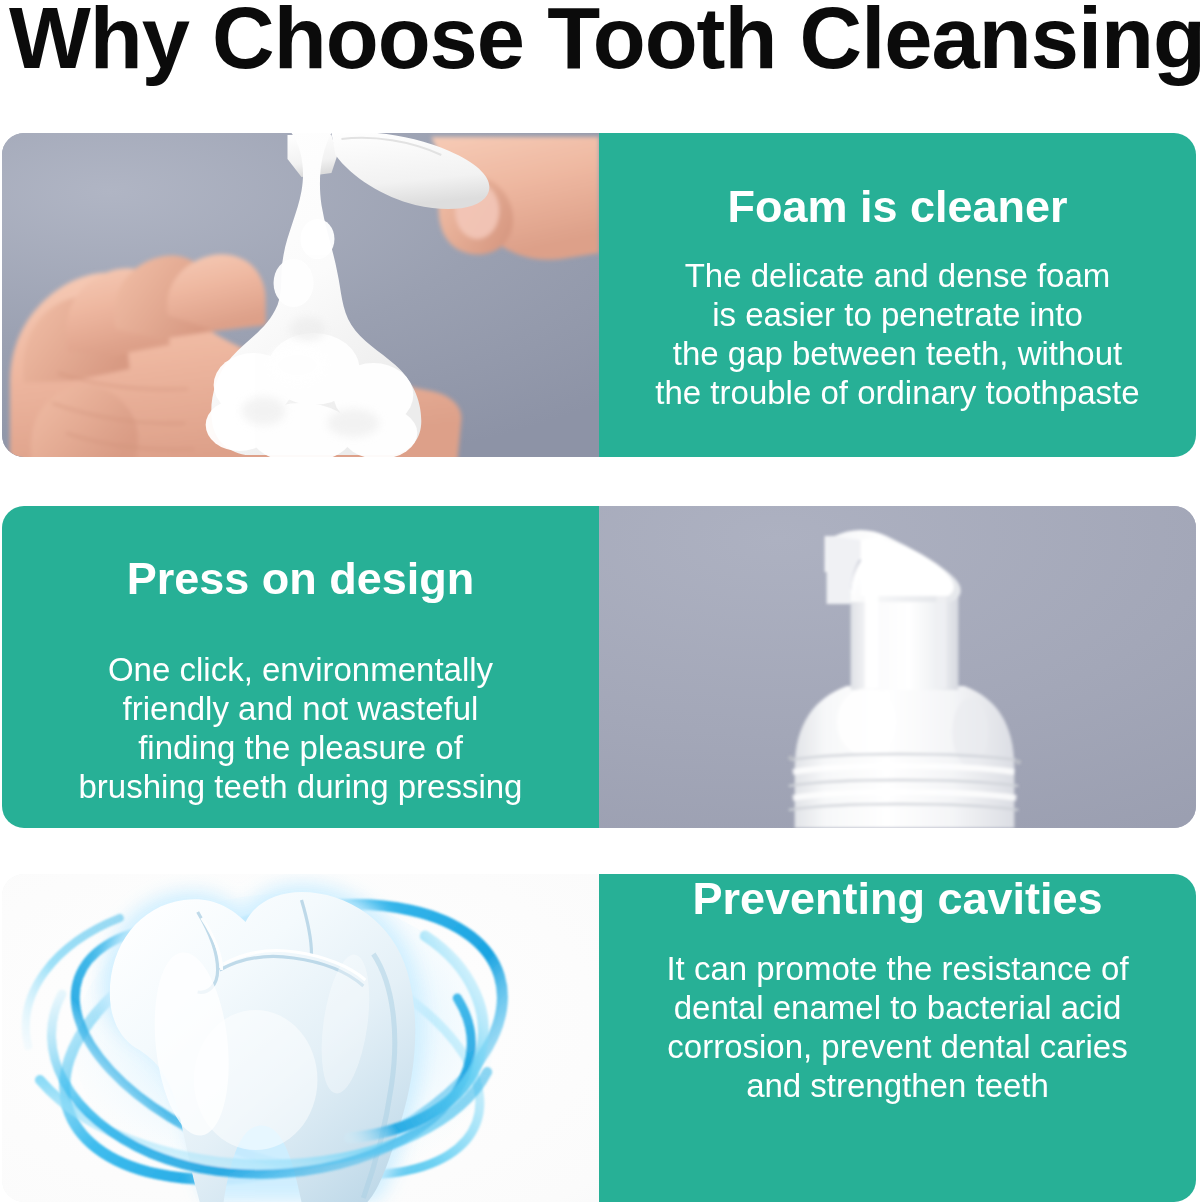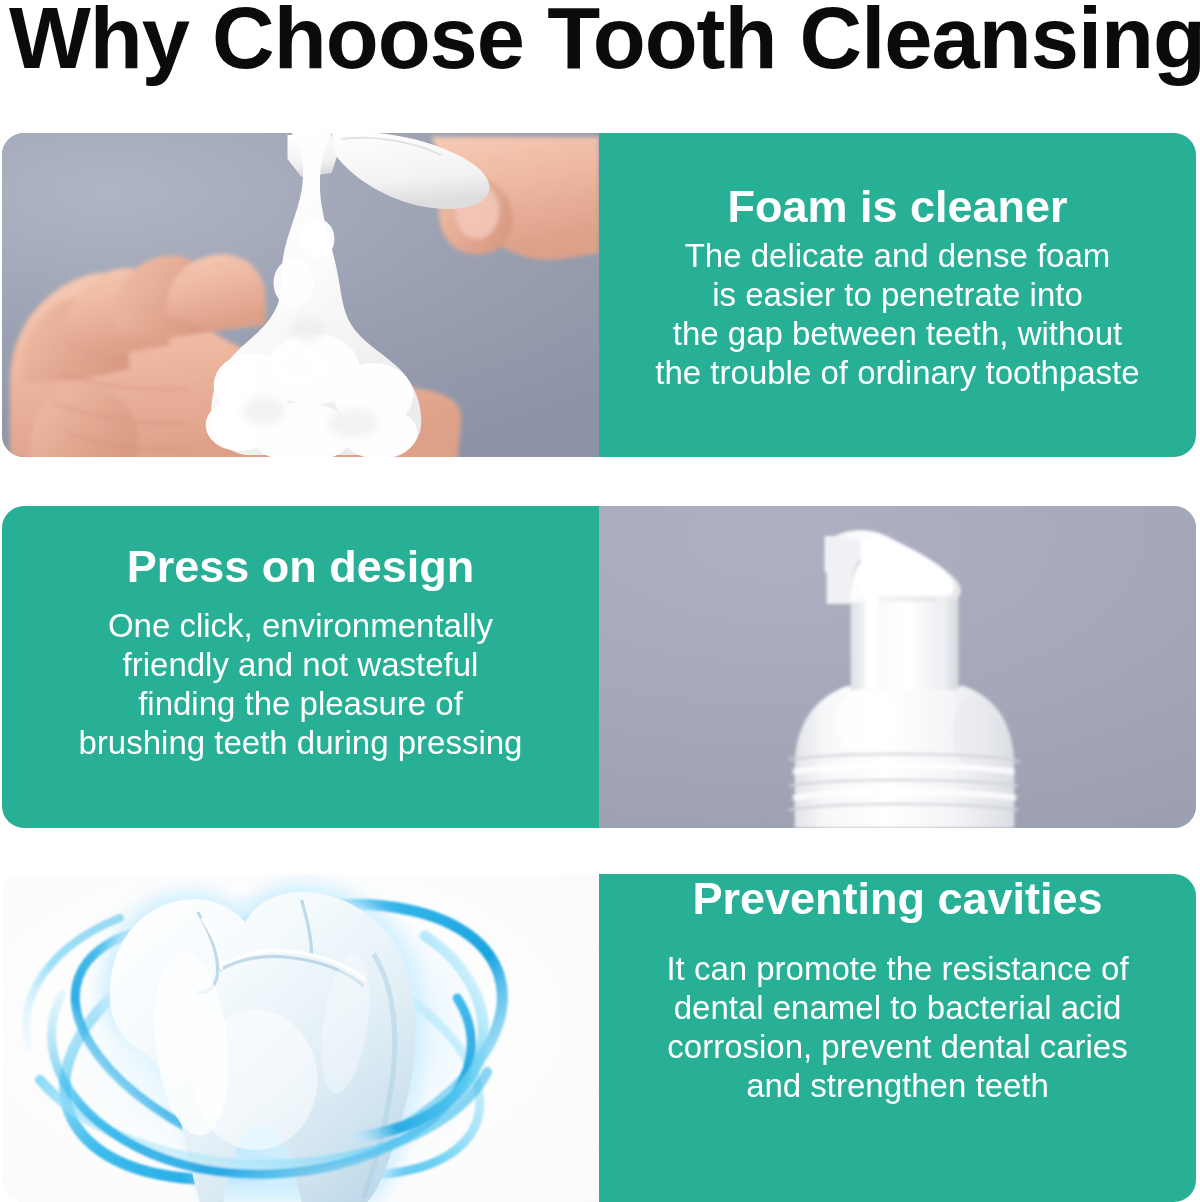--- a/index.html
+++ b/index.html
@@ -53,46 +53,45 @@
   #row1 { top: 133px; height: 324px; }
   #row2 { top: 506px; height: 322px; }
   #row3 { top: 874px; height: 328px; }
 
   .half { width: 598px; height: 100%; position: relative; overflow: hidden; }
 
   .teal {
     background: #27b096;
     display: flex;
     flex-direction: column;
-    align-items: center;
     justify-content: flex-start;
     box-sizing: border-box;
   }
   #row1 .teal { padding-top: 49px; }
-  #row2 .teal { padding-top: 36px; }
+  #row2 .teal { padding-top: 48px; }
   #row3 .teal { }
 
   .panel-heading {
     color: #ffffff;
     font-weight: 700;
     font-size: 45px;
     line-height: 50px;
     text-align: center;
     white-space: nowrap;
   }
   .panel-body {
     color: #ffffff;
     font-weight: 400;
     font-size: 33px;
     line-height: 39px;
     text-align: center;
     white-space: pre-line;
   }
-  #row1 .panel-body { margin-top: 4px; }
-  #row2 .panel-body { margin-top: 14px; }
+  #row1 .panel-body { margin-top: 24px; }
+  #row2 .panel-body { margin-top: 46px; }
   #row3 .panel-body { margin-top: 25px; }
 
   
   .photo-hand { background: #9ea3b4; }
   .photo-hand .bg {
     position: absolute; inset: 0;
     background:
       radial-gradient(120% 90% at 18% 18%, #b0b5c4 0%, #9aa0b1 55%, #8d93a6 100%);
   }
 

